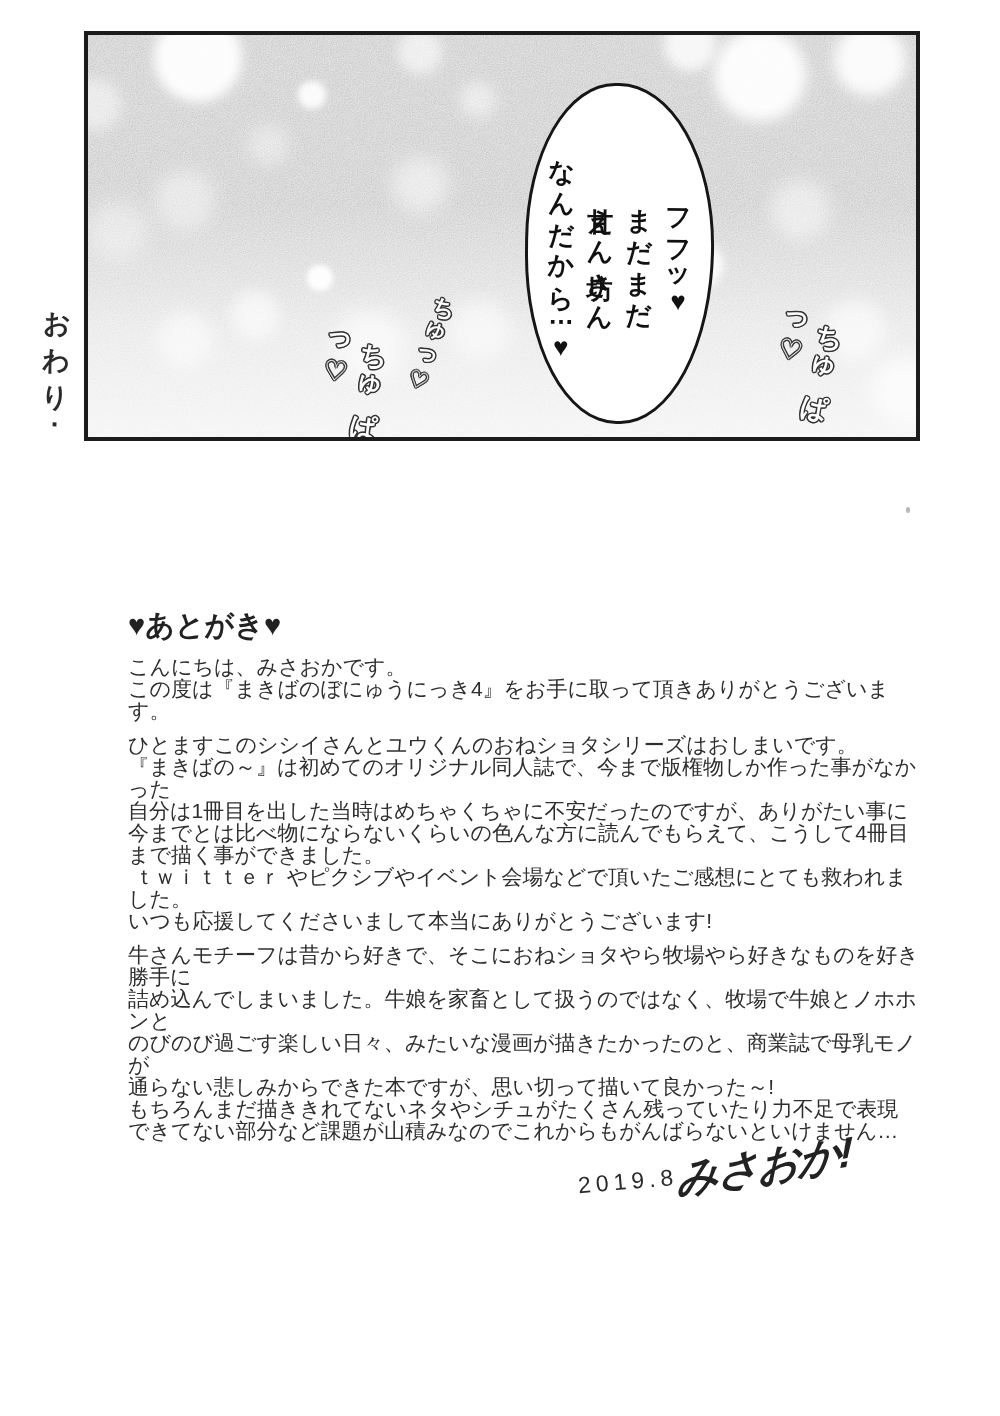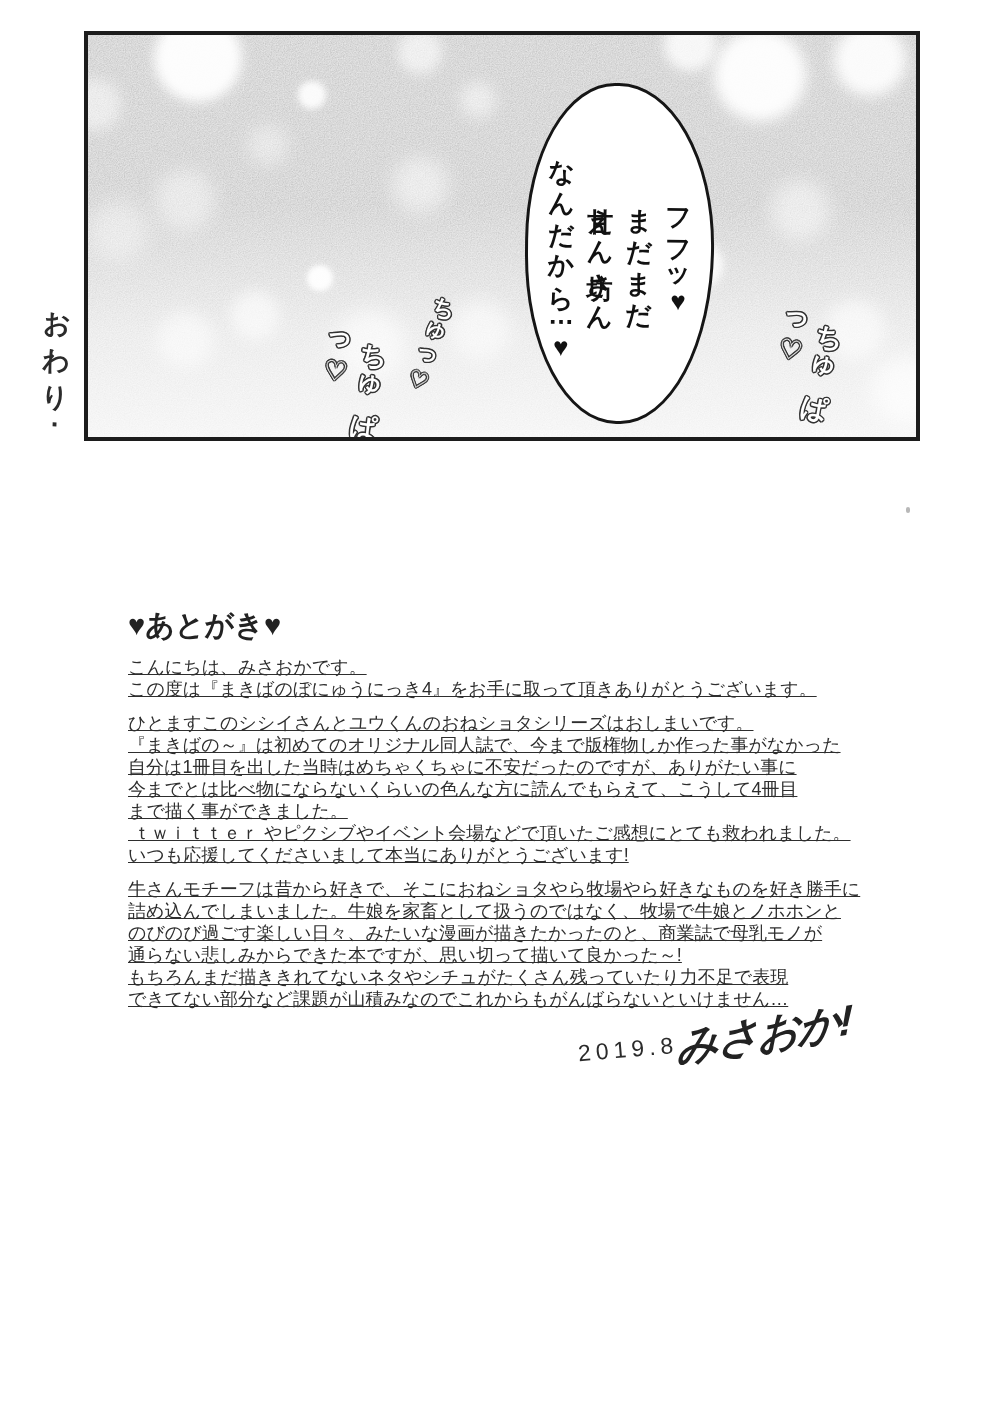--- a/index.html
+++ b/index.html
@@ -50,21 +50,21 @@
   .speck{position:absolute; left:906px; top:507px; width:4px; height:6px;
     background:#9a9a9a; border-radius:2px; opacity:.7;}
   
   .afterword{
     position:absolute; left:128px; top:598px; width:800px; color:#2e2e2e;margin-top:10px;
   }
   .afterword h1{
     margin:0 0 14px 0; font-size:29px; line-height:34px; font-weight:700; color:#222;
   }
   .afterword p{
-    margin:0 0 12px 0; font-size:18px; line-height:22px; white-space:pre-line;text-decoration:underline;
+    margin:0 0 12px 0; font-size:21px; line-height:22px; white-space:pre-line;
   }
   .sign-row{position:relative; height:80px;}
   .date{
     position:absolute; left:450px; top:14px; font-size:23px; color:#2b2b2b;
     letter-spacing:5px; transform:rotate(-5deg); font-weight:500;
   }
   .signature{
     position:absolute; left:548px; top:-16px; font-size:42px; color:#222;
     font-style:italic; font-weight:600;
     transform:rotate(-9deg) skewX(-10deg); letter-spacing:-2px;

